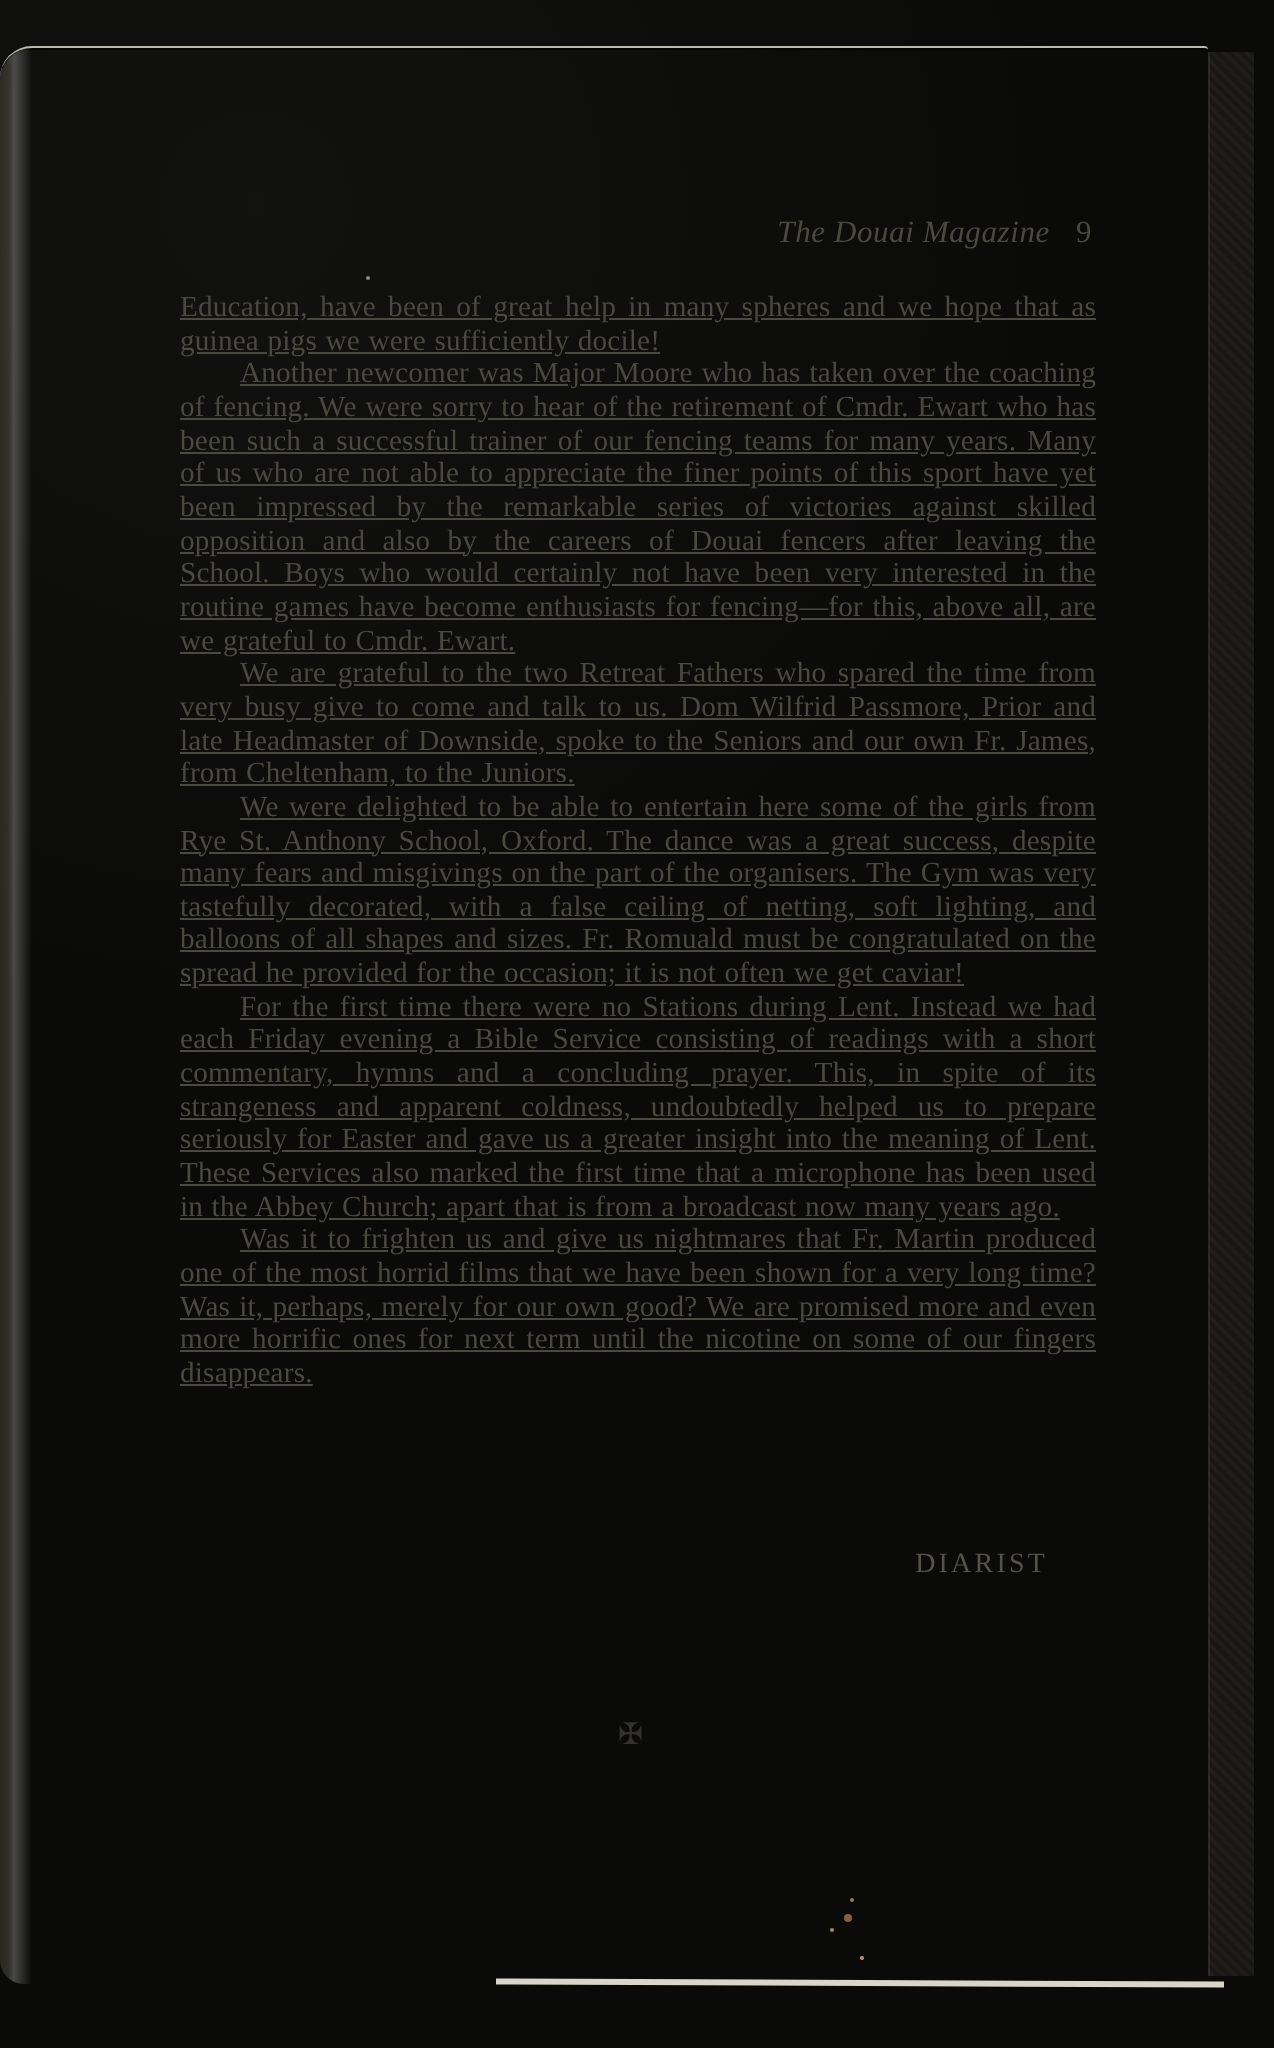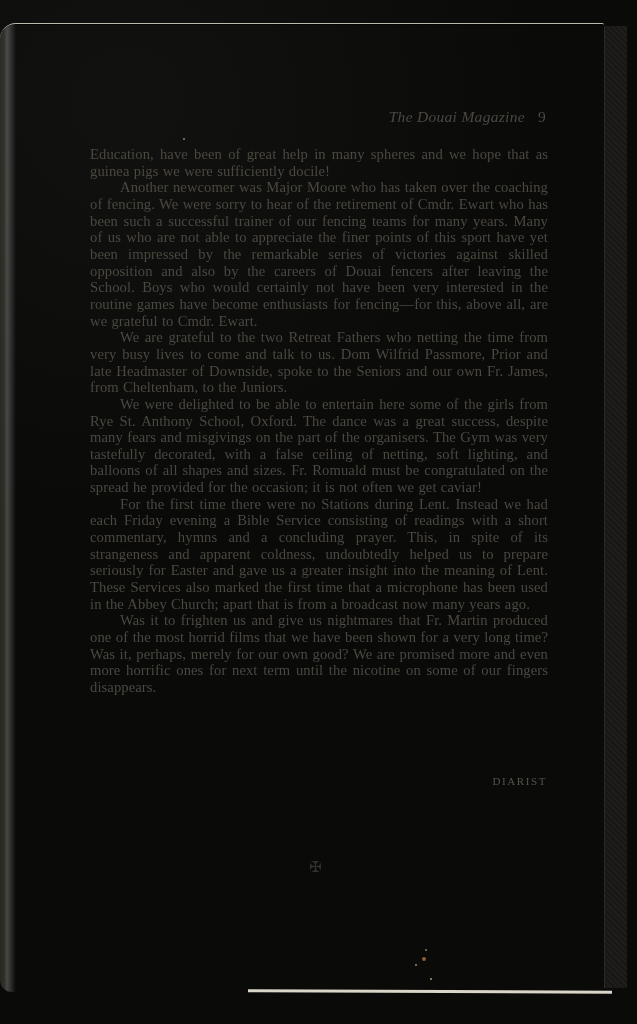--- a/index.html
+++ b/index.html
@@ -50,27 +50,27 @@
     position:absolute;top:84px;right:58px;
     font-size:15.5px;color:#4b4840;letter-spacing:.3px;
     white-space:nowrap;
   }
   .journal-title{font-style:italic;}
   .page-number{font-style:normal;margin-left:13px;}
   .page-body{
     position:absolute;left:90px;top:122px;width:458px;
     font-size:14.6px;line-height:16.65px;
     color:#4b4840;text-align:justify;
-    letter-spacing:.1px;word-spacing:.5px;
+    letter-spacing:.1px;word-spacing:.5px;text-decoration:underline;
   }
   .page-body p{margin:0;text-indent:30px;}
   .page-body p.first{text-indent:0;}
   .signature{
-    position:absolute;top:751px;right:57px;
-    font-size:11px;letter-spacing:1.6px;color:#55524a;
+    position:absolute;top:751px;right:80px;
+    font-size:14px;letter-spacing:1.6px;color:#55524a;
   }
   .ornament{
     position:absolute;left:309px;top:834px;
     font-family:"DejaVu Sans",sans-serif;
     font-size:15px;color:#33312c;
   }
   .speck{position:absolute;border-radius:50%;}
   .speck.s0{left:183px;top:114px;width:2px;height:2px;background:#8d8a7e;}
   .speck.s1{left:425px;top:925px;width:2px;height:2px;background:#9a7a50;}
   .speck.s2{left:422px;top:933px;width:4px;height:4px;background:#8a5f3a;}
@@ -87,21 +87,21 @@
   <div class="page">
     <div class="page-curl"></div>
 
     <div class="running-header">
       <span class="journal-title">The Douai Magazine</span><span class="page-number">9</span>
     </div>
 
     <div class="page-body">
       <p class="first">Education, have been of great help in many spheres and we hope that as guinea pigs we were sufficiently docile!</p>
       <p>Another newcomer was Major Moore who has taken over the coaching of fencing.  We were sorry to hear of the retirement of Cmdr. Ewart who has been such a successful trainer of our fencing teams for many years.  Many of us who are not able to appreciate the finer points of this sport have yet been impressed by the remarkable series of victories against skilled opposition and also by the careers of Douai fencers after leaving the School. Boys who would certainly not have been very interested in the routine games have become enthusiasts for fencing—for this, above all, are we grateful to Cmdr. Ewart.</p>
-      <p>We are grateful to the two Retreat Fathers who netting the time from very busy lives to come and talk to us.  Dom Wilfrid Passmore, Prior and late Headmaster of Downside, spoke to the Seniors and our own Fr. James, from Cheltenham, to the Juniors.</p>
+      <p>We are grateful to the two Retreat Fathers who spared the time from very busy give to come and talk to us.  Dom Wilfrid Passmore, Prior and late Headmaster of Downside, spoke to the Seniors and our own Fr. James, from Cheltenham, to the Juniors.</p>
       <p>We were delighted to be able to entertain here some of the girls from Rye St. Anthony School, Oxford.  The dance was a great success, despite many fears and misgivings on the part of the organisers.  The Gym was very tastefully decorated, with a false ceiling of netting, soft lighting, and balloons of all shapes and sizes.  Fr. Romuald must be congratulated on the spread he provided for the occasion; it is not often we get caviar!</p>
       <p>For the first time there were no Stations during Lent.  Instead we had each Friday evening a Bible Service consisting of readings with a short commentary, hymns and a concluding prayer.  This, in spite of its strangeness and apparent coldness, undoubtedly helped us to prepare seriously for Easter and gave us a greater insight into the meaning of Lent.  These Services also marked the first time that a microphone has been used in the Abbey Church; apart that is from a broadcast now many years ago.</p>
       <p>Was it to frighten us and give us nightmares that Fr. Martin produced one of the most horrid films that we have been shown for a very long time?  Was it, perhaps, merely for our own good? We are promised more and even more horrific ones for next term until the nicotine on some of our fingers disappears.</p>
     </div>
 
     <div class="signature">DIARIST</div>
 
     <div class="ornament">✠</div>
 
     <div class="speck s0"></div>

